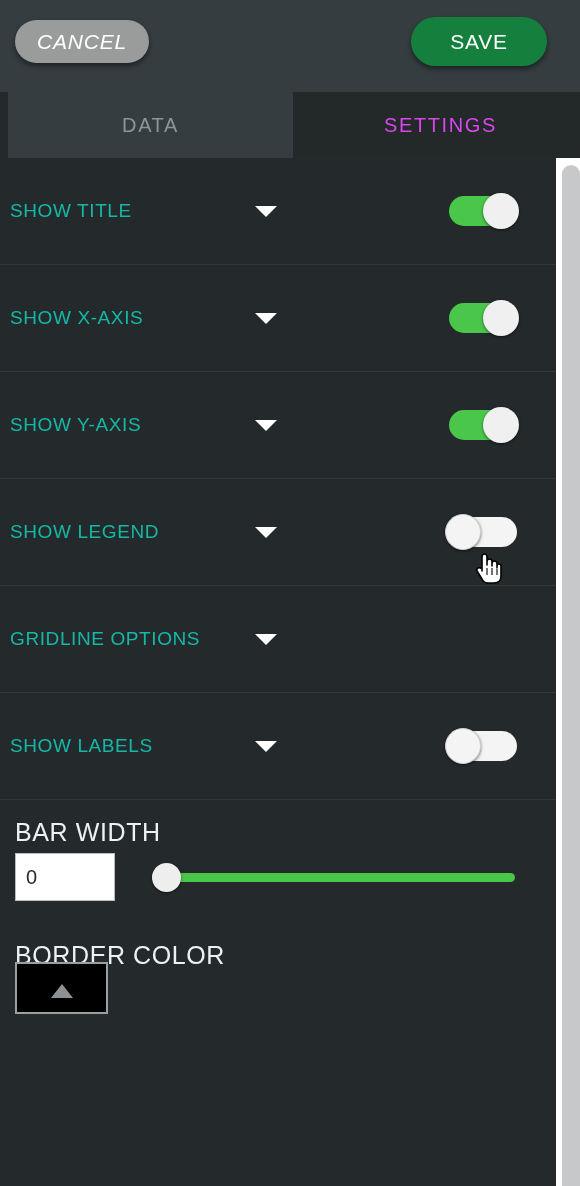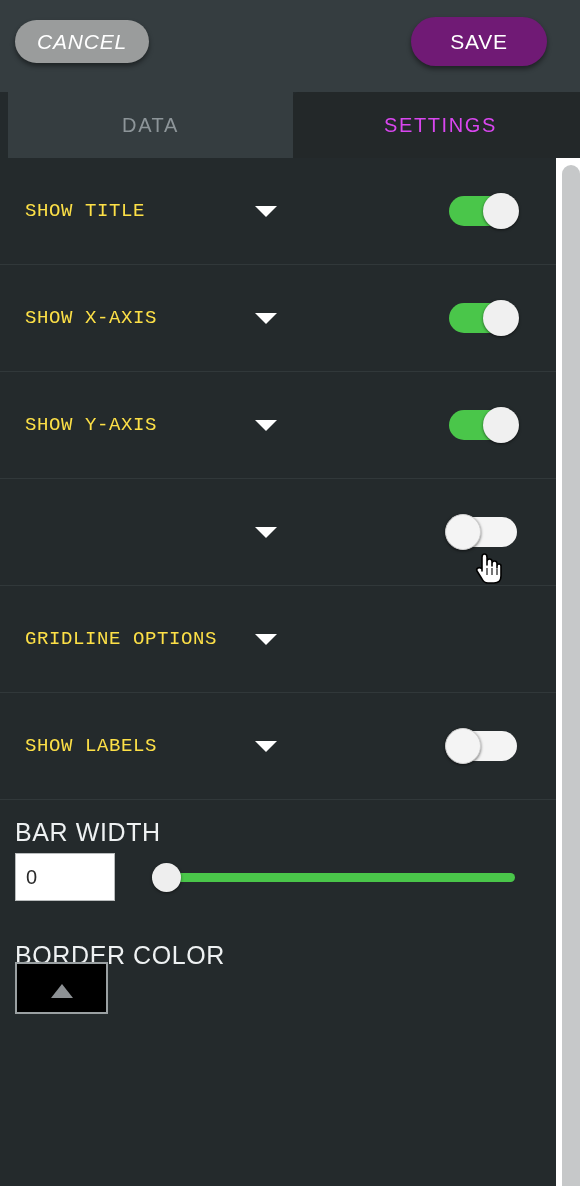--- a/index.html
+++ b/index.html
@@ -104,26 +104,25 @@
     position: relative;
     width: 556px;
     height: 107px;
     border-bottom: 1px solid #31383a;
     display: flex;
     align-items: center;
   }
 
   .row-label {
     position: absolute;
-    left: 25px;
+    left: 10px;
     font-size: 19px;
     letter-spacing: 0.6px;
-    color: #fde047;
+    color: #14b8a6;
     white-space: nowrap;
-    font-family: Liberation Mono, monospace;
   }
 
   .caret {
     position: absolute;
     left: 255px;
     width: 0; height: 0;
     border-left: 11px solid transparent;
     border-right: 11px solid transparent;
     border-top: 11px solid #ffffff;
     cursor: pointer;
@@ -271,21 +270,21 @@
     pointer-events: none;
   }
 </style>
 </head>
 <body>
 
 <div id="app">
 
   <div class="header">
     <button class="btn btn-cancel" style="background: rgb(154, 156, 156);">CANCEL</button>
-    <button class="btn btn-save" style="background: #701a75;">SAVE</button>
+    <button class="btn btn-save" style="background: #15803d;">SAVE</button>
   </div>
 
   <div class="tabs">
     <div class="tab tab-data">DATA</div>
     <div class="tab tab-settings">SETTINGS</div>
   </div>
 
   <div class="body">
 
     <div class="row">
@@ -309,20 +308,21 @@
     <div class="row">
       <span class="row-label">SHOW Y-AXIS</span>
       <span class="caret"></span>
       <span class="toggle on">
         <span class="track" style="background: rgb(74, 198, 74);"></span>
         <span class="knob"></span>
       </span>
     </div>
 
     <div class="row">
+      <span class="row-label">SHOW LEGEND</span>
       <span class="caret"></span>
       <span class="toggle off">
         <span class="track"></span>
         <span class="knob"></span>
       </span>
     </div>
 
     <div class="row">
       <span class="row-label">GRIDLINE OPTIONS</span>
       <span class="caret"></span>

